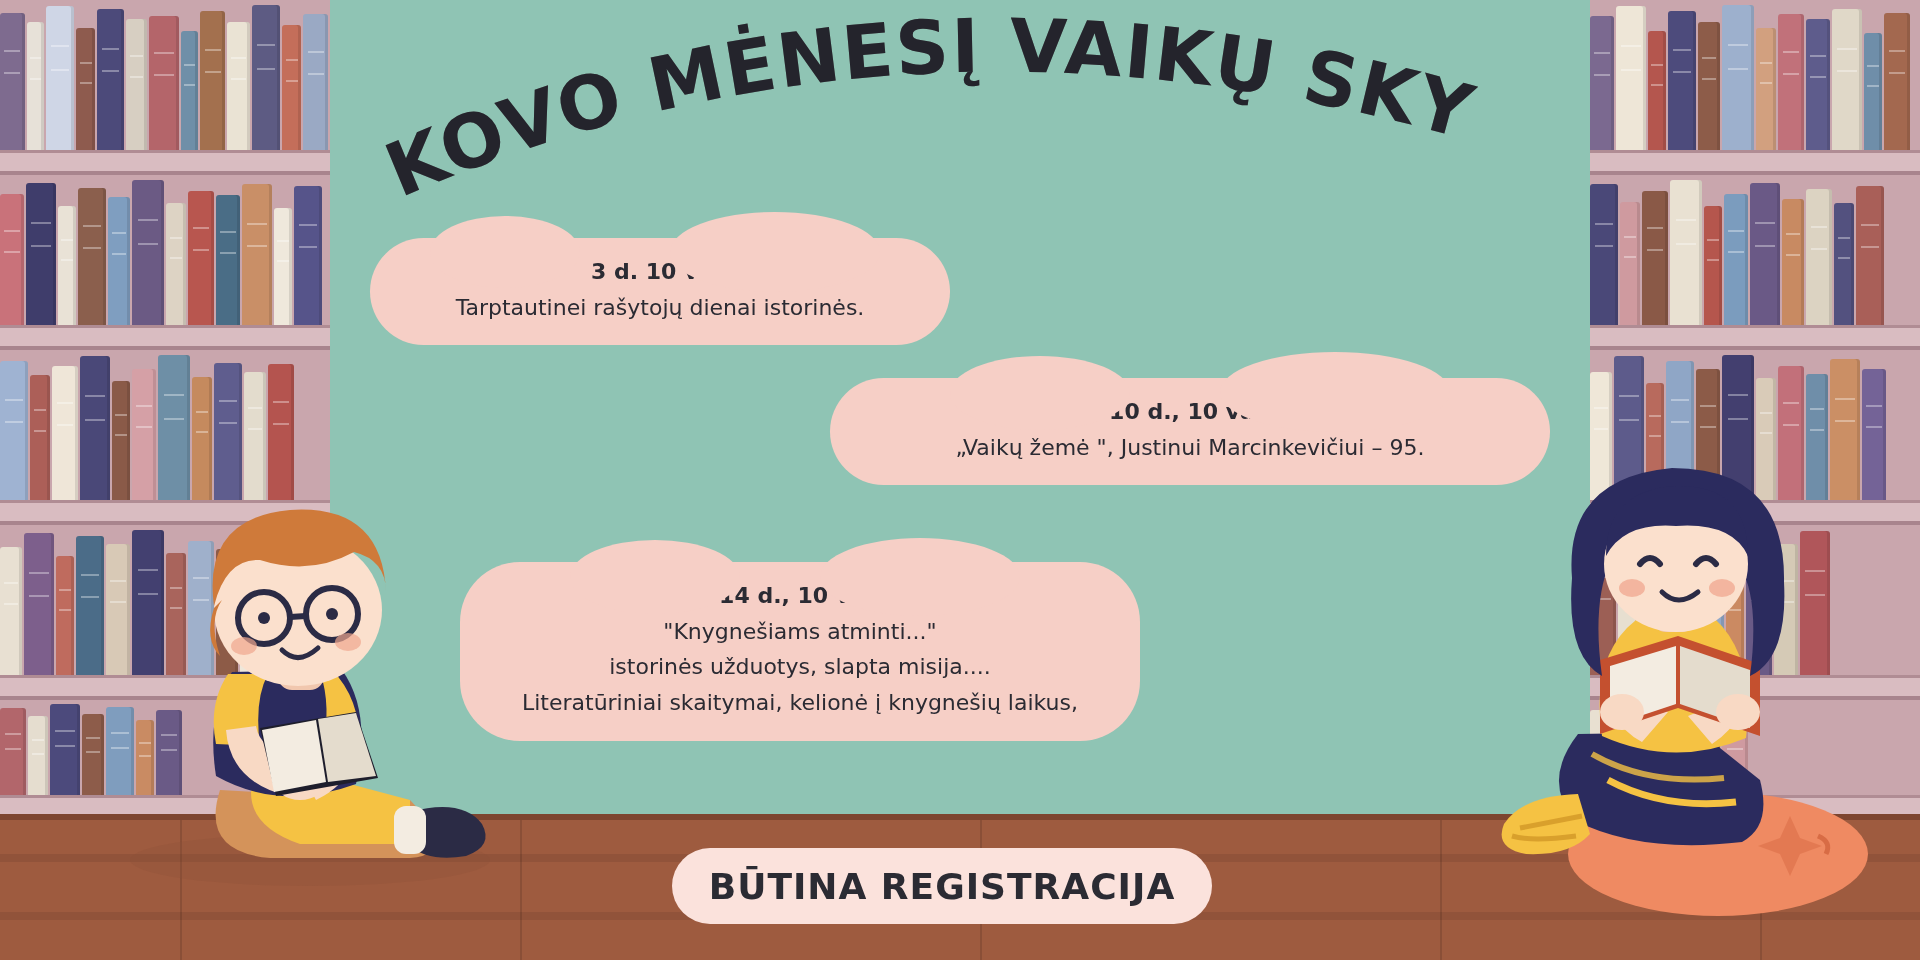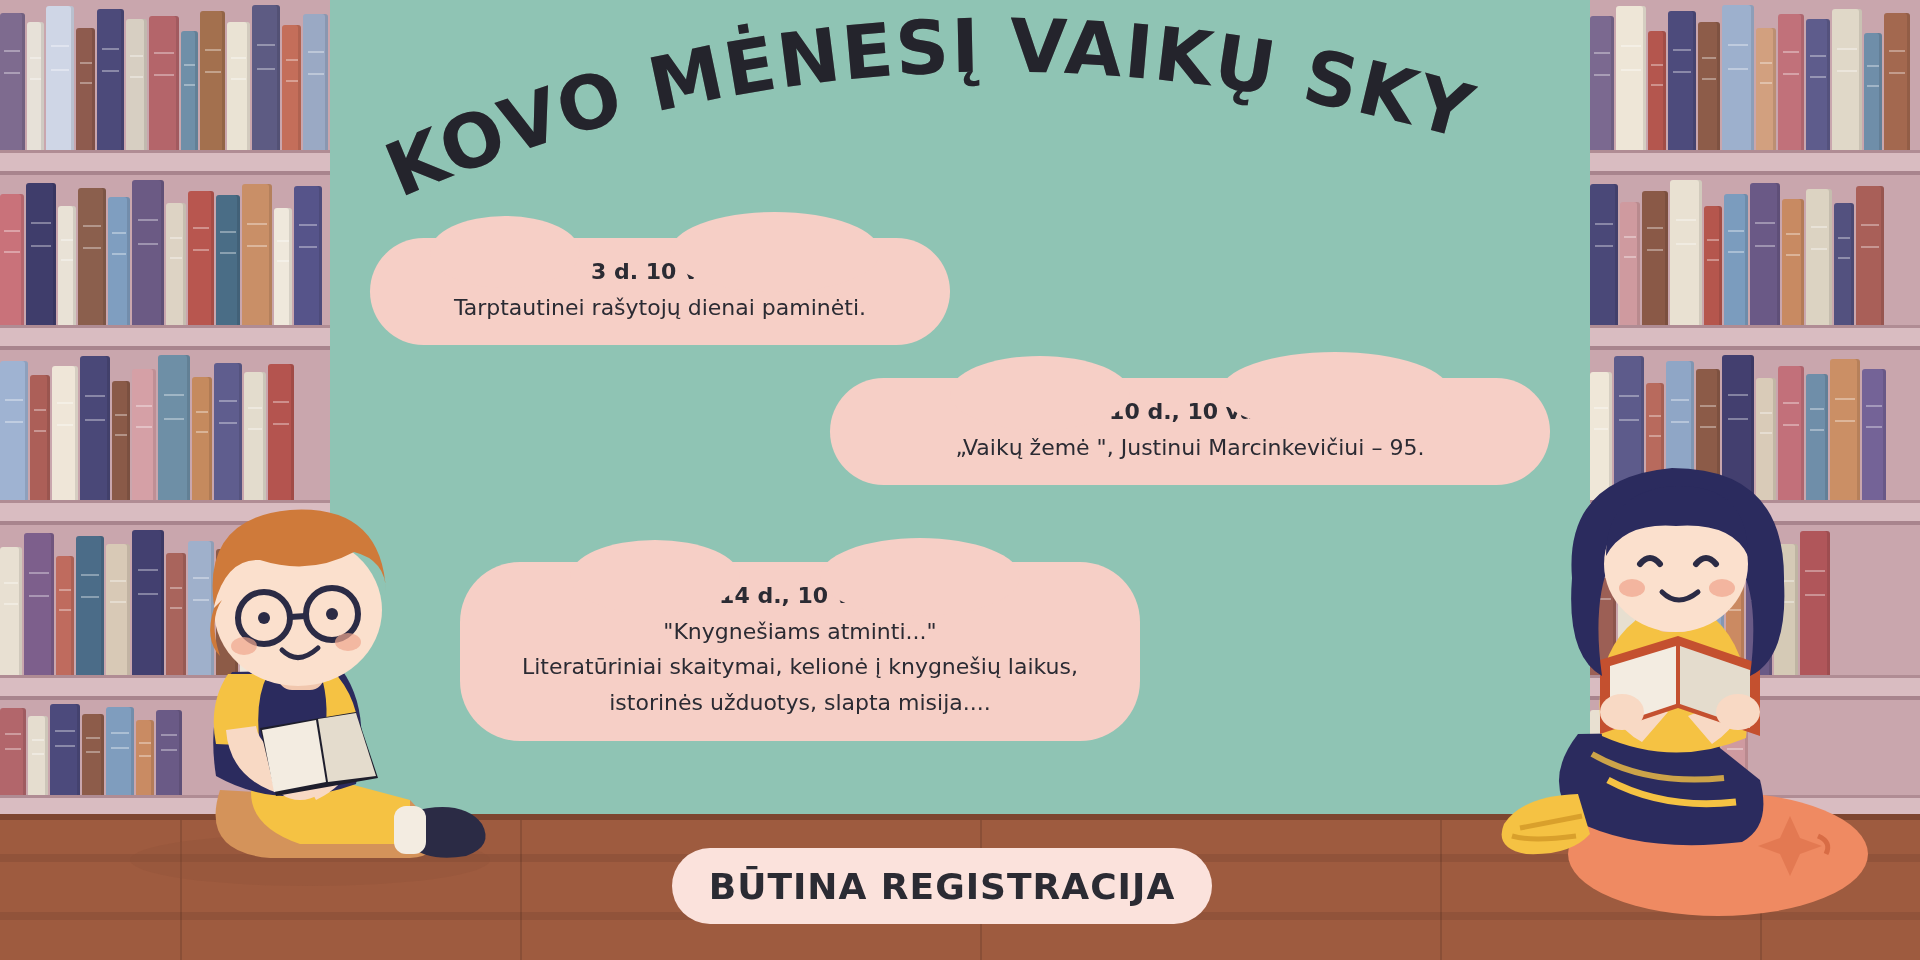--- a/index.html
+++ b/index.html
@@ -383,33 +383,33 @@
         <textPath href="#titleArc" startOffset="0" dx="6" dy="9">KOVO MĖNESĮ VAIKŲ SKYRIUJE:</textPath>
       </text>
       <text fill="#24242c">
         <textPath href="#titleArc" startOffset="0">KOVO MĖNESĮ VAIKŲ SKYRIUJE:</textPath>
       </text>
     </svg>
   </div>
 
   <div class="cloud" id="cloud-1">
     <span class="line bold">3 d. 10 val.</span>
-    <span class="line">Tarptautinei rašytojų dienai paminėti.</span>
+    <span class="line">Tarptautinei rašytojų dienai istorinės.</span>
   </div>
 
   <div class="cloud" id="cloud-2">
     <span class="line bold">10 d., 10 val.</span>
     <span class="line">„Vaikų žemė ", Justinui Marcinkevičiui – 95.</span>
   </div>
 
   <div class="cloud" id="cloud-3">
     <span class="line bold">14 d., 10 val.</span>
     <span class="line">"Knygnešiams atminti..."</span>
+    <span class="line">istorinės užduotys, slapta misija....</span>
     <span class="line">Literatūriniai skaitymai, kelionė į knygnešių laikus,</span>
-    <span class="line">istorinės užduotys, slapta misija....</span>
   </div>
 
   <div class="kid" id="kid-left">
     <svg viewBox="0 0 460 440">
 
       <ellipse cx="200" cy="400" rx="180" ry="26" fill="#8a4e36" opacity="0.25"></ellipse>
 
       <path d="M110 330 Q 90 392 160 398 L 300 398 Q 330 396 330 372 L 300 340 Z" fill="#d4935a"></path>
       <path d="M150 300 Q 120 360 190 384 L 300 384 L 300 340 Z" fill="#f5c243"></path>
 

